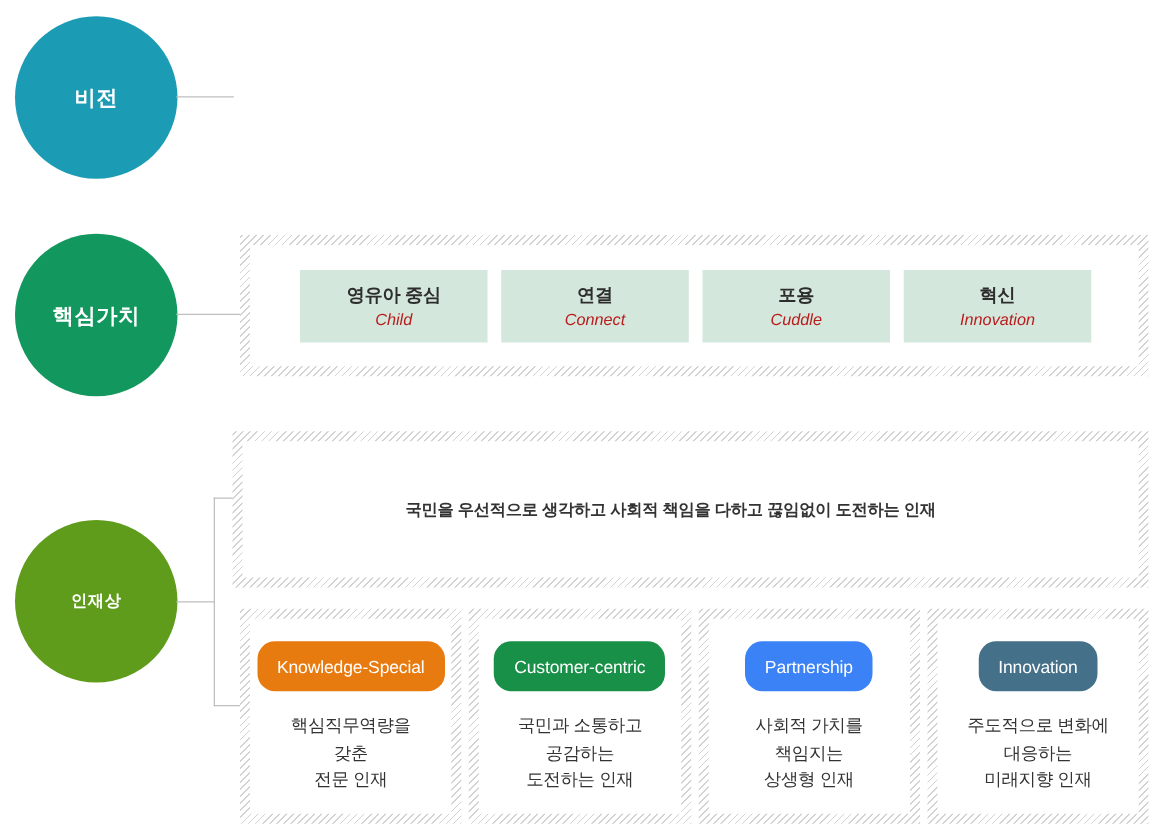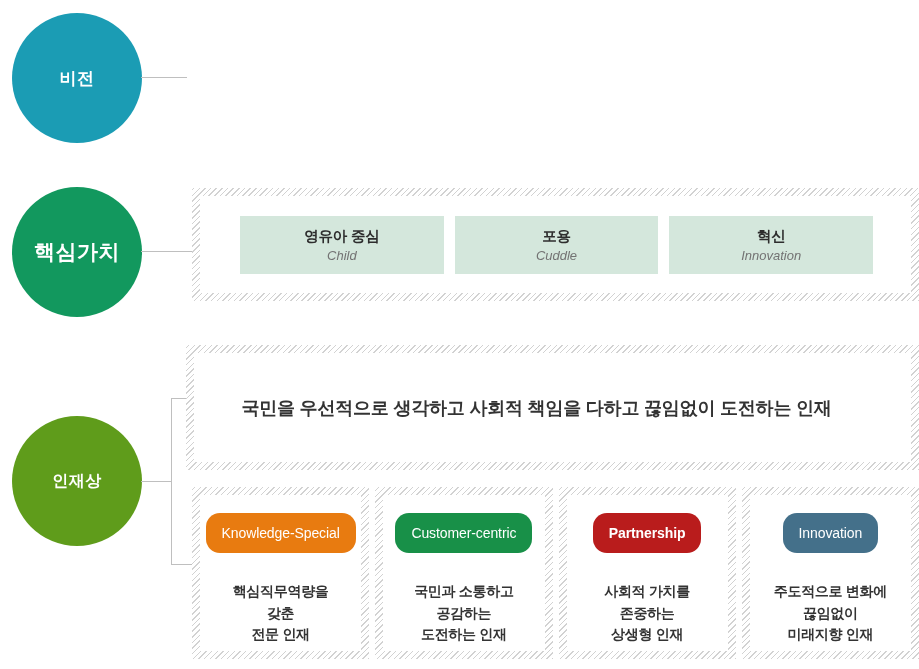--- a/index.html
+++ b/index.html
@@ -36,27 +36,27 @@
   .circle-vision {
     left: 12px; top: 13px;
     width: 130px; height: 130px;
     background: #1b9cb4;
     font-size: 17px;
   }
   .circle-values {
     left: 12px; top: 187px;
     width: 130px; height: 130px;
     background: #12985e;
-    font-size: 21px;
+    font-size: 17px;
   }
   .circle-talent {
     left: 12px; top: 416px;
     width: 130px; height: 130px;
     background: #5f9c1b;
-    font-size: 16px;
+    font-size: 13px;
   }
 
   
   .conn {
     position: absolute;
     background: #bfbfbf;
   }
   .conn-h { height: 1px; }
   .conn-v { width: 1px; }
 
@@ -117,29 +117,29 @@
   }
   .value-ko {
     font-size: 14.5px;
     font-weight: bold;
     color: #2d2d2d;
     letter-spacing: -0.2px;
   }
   .value-en {
     font-size: 13px;
     font-style: italic;
-    color: #737373;
+    color: #b91c1c;
     font-weight: normal;
     text-align: right;
   }
 
   
   .panel-talent-stmt { left: 186px; top: 345px; width: 733px; height: 125px; }
   .talent-stmt-text {
-    font-size: 18px;
+    font-size: 13px;
     font-weight: bold;
     color: #333333;
     letter-spacing: -0.2px;
     text-align: left;
     transform: translateX(-16px);
   }
 
   
   .talent-cards {
     position: absolute;
@@ -178,23 +178,23 @@
     justify-content: center;
     height: 40px;
     padding: 0 16px;
     border-radius: 14px;
     color: #ffffff;
     font-size: 14px;
     white-space: nowrap;
     letter-spacing: -0.1px;
   }
   .talent-desc {
-    margin-top: 28px;
+    margin-top: 17px;
     font-size: 14px;
-    font-weight: bold;
+    font-weight: normal;
     color: #333333;
     line-height: 1.55;
     text-align: center;
     letter-spacing: -0.3px;
   }
 </style>
 </head>
 <body>
 
 <div id="diagram">
@@ -212,20 +212,24 @@
 
   <div class="panel panel-values">
     <div class="panel-inner">
       <div class="values-row">
 
         <div class="value-card">
           <div class="value-ko">영유아 중심</div>
           <div class="value-en">Child</div>
         </div>
 
+        <div class="value-card">
+          <div class="value-ko">연결</div>
+          <div class="value-en">Connect</div>
+        </div>
 
         <div class="value-card">
           <div class="value-ko">포용</div>
           <div class="value-en">Cuddle</div>
         </div>
 
         <div class="value-card">
           <div class="value-ko">혁신</div>
           <div class="value-en">Innovation</div>
         </div>
@@ -268,35 +272,35 @@
         <div class="talent-desc">
           <div>국민과 소통하고</div>
           <div>공감하는</div>
           <div>도전하는 인재</div>
         </div>
       </div>
     </div>
 
     <div class="talent-card">
       <div class="talent-card-inner">
-        <div class="badge" style="background:#b91c1c;font-weight:bold;">Partnership</div>
+        <div class="badge" style="background:#3b82f6;">Partnership</div>
         <div class="talent-desc">
           <div>사회적 가치를</div>
-          <div>존중하는</div>
+          <div>책임지는</div>
           <div>상생형 인재</div>
         </div>
       </div>
     </div>
 
     <div class="talent-card">
       <div class="talent-card-inner">
         <div class="badge" style="background:#44708a;">Innovation</div>
         <div class="talent-desc">
           <div>주도적으로 변화에</div>
-          <div>끊임없이</div>
+          <div>대응하는</div>
           <div>미래지향 인재</div>
         </div>
       </div>
     </div>
 
   </div>
 
 </div>
 
 </body></html>

